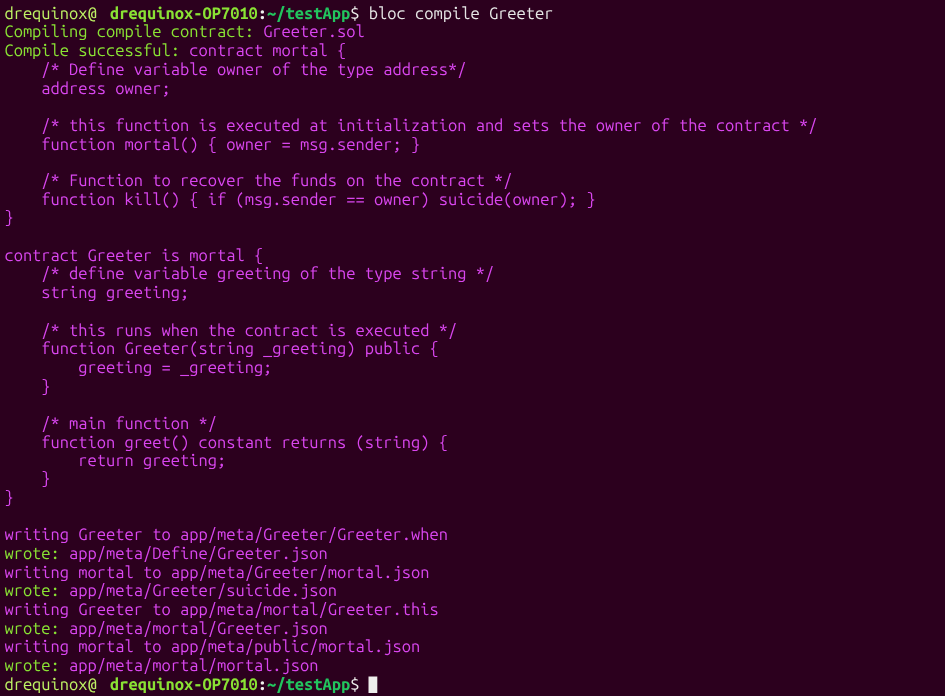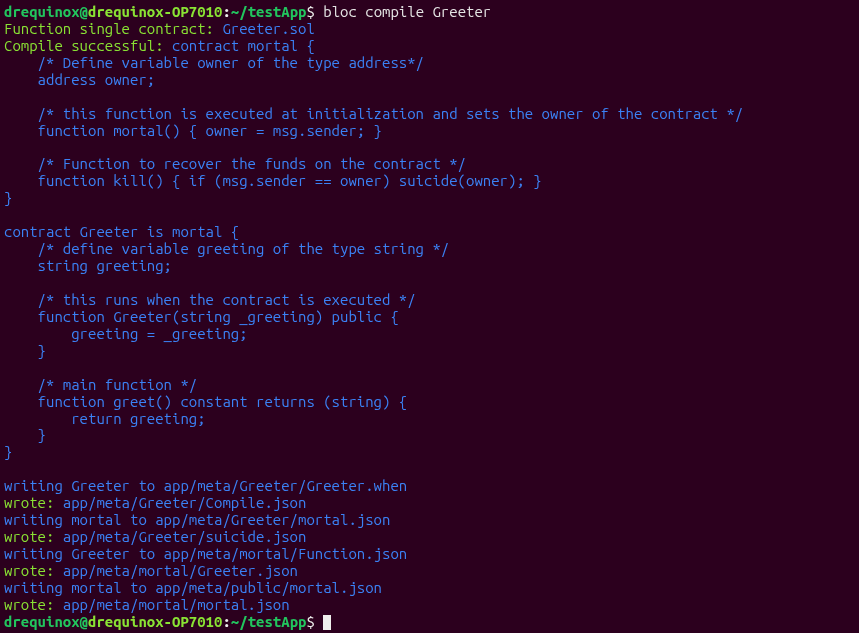--- a/index.html
+++ b/index.html
@@ -15,60 +15,61 @@
       padding: 4px;
       width: 859px;
       height: 633px;
       overflow: hidden;
       color: #eeeeec;
     }
     .terminal {
       white-space: pre;
     }
     .prompt-user {
-      color: #22c55e;
-      font-weight: bold;
+      color: #bef264;
+      font-weight: normal;
     }
     .prompt-host {
       color: #8ae234;
       font-weight: bold;
+      margin-left: 12px;
     }
     .prompt-colon {
       color: #eeeeec;
       font-weight: bold;
     }
     .prompt-path {
       color: #22c55e;
       font-weight: bold;
     }
     .prompt-dollar {
       color: #eeeeec;
     }
     .cmd {
       color: #e5e5e5;
     }
     .info {
       color: #8ae234;
     }
     .white {
-      color: #3b82f6;
+      color: #d946ef;
     }
     .cursor {
       background: #eeeeec;
       display: inline-block;
       width: 8px;
       height: 15px;
       vertical-align: text-bottom;
     }
   </style>
 </head>
 <body>
 
 <div class="terminal"><span class="prompt-user">drequinox</span><span class="prompt-user">@</span><span class="prompt-host">drequinox-OP7010</span><span class="prompt-colon">:</span><span class="prompt-path">~/testApp</span><span class="prompt-dollar">$</span><span class="cmd"> bloc compile Greeter</span>
-<span class="info">Function single contract:</span><span class="white"> Greeter.sol</span>
+<span class="info">Compiling compile contract:</span><span class="white"> Greeter.sol</span>
 <span class="info">Compile successful:</span><span class="white"> contract mortal {
     /* Define variable owner of the type address*/
     address owner;
 
     /* this function is executed at initialization and sets the owner of the contract */
     function mortal() { owner = msg.sender; }
 
     /* Function to recover the funds on the contract */
     function kill() { if (msg.sender == owner) suicide(owner); }
 }
@@ -82,20 +83,20 @@
         greeting = _greeting;
     }
 
     /* main function */
     function greet() constant returns (string) {
         return greeting;
     }
 }
 </span>
 <span class="white">writing Greeter to app/meta/Greeter/Greeter.when</span>
-<span class="info">wrote:</span><span class="white"> app/meta/Greeter/Compile.json</span>
+<span class="info">wrote:</span><span class="white"> app/meta/Define/Greeter.json</span>
 <span class="white">writing mortal to app/meta/Greeter/mortal.json</span>
 <span class="info">wrote:</span><span class="white"> app/meta/Greeter/suicide.json</span>
-<span class="white">writing Greeter to app/meta/mortal/Function.json</span>
+<span class="white">writing Greeter to app/meta/mortal/Greeter.this</span>
 <span class="info">wrote:</span><span class="white"> app/meta/mortal/Greeter.json</span>
 <span class="white">writing mortal to app/meta/public/mortal.json</span>
 <span class="info">wrote:</span><span class="white"> app/meta/mortal/mortal.json</span>
 <span class="prompt-user">drequinox</span><span class="prompt-user">@</span><span class="prompt-host">drequinox-OP7010</span><span class="prompt-colon">:</span><span class="prompt-path">~/testApp</span><span class="prompt-dollar">$</span><span class="cmd"> </span><span class="cursor"></span></div>
 
 </body></html>

